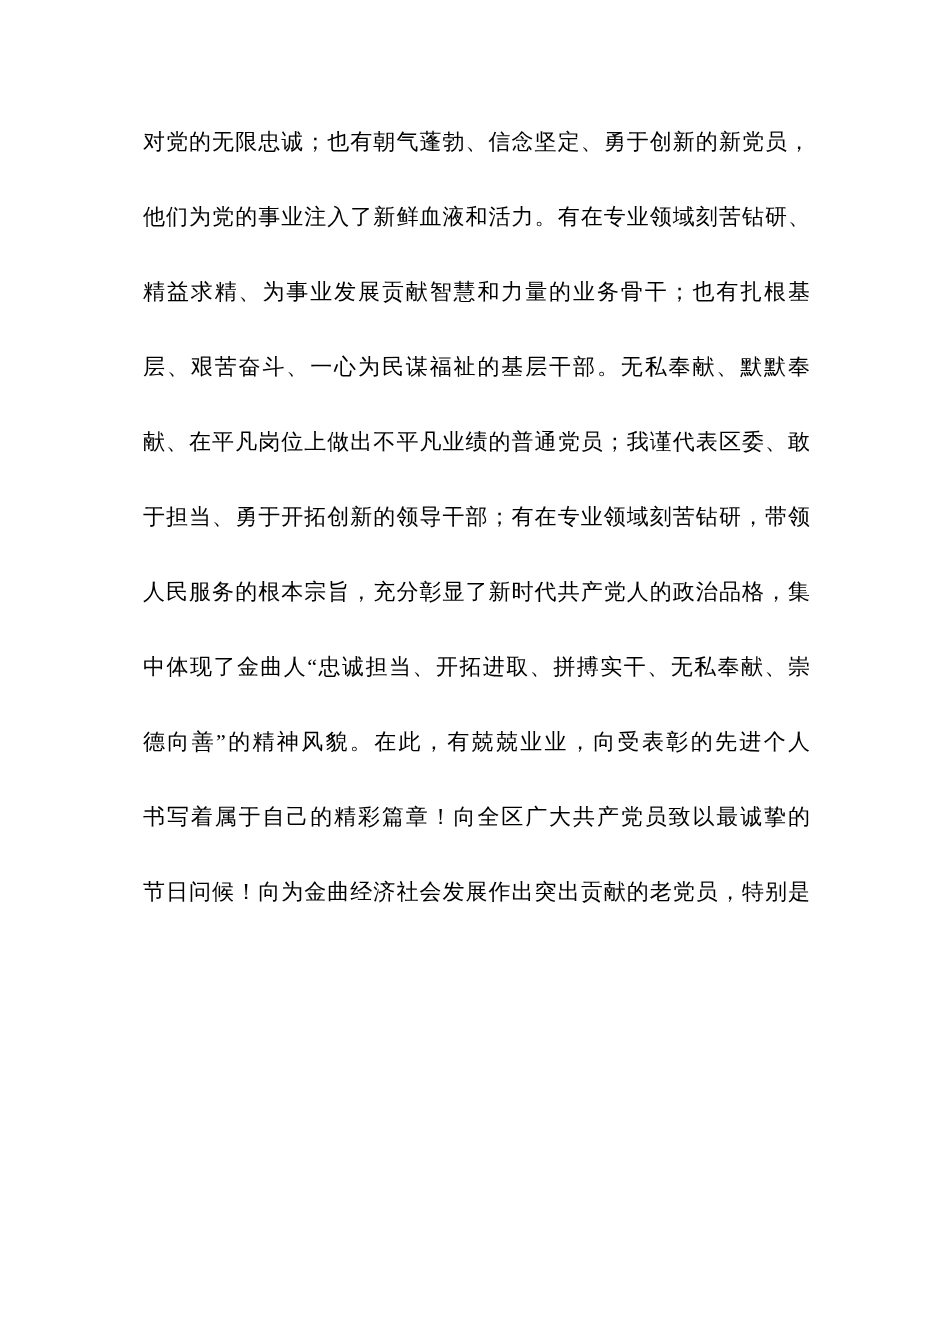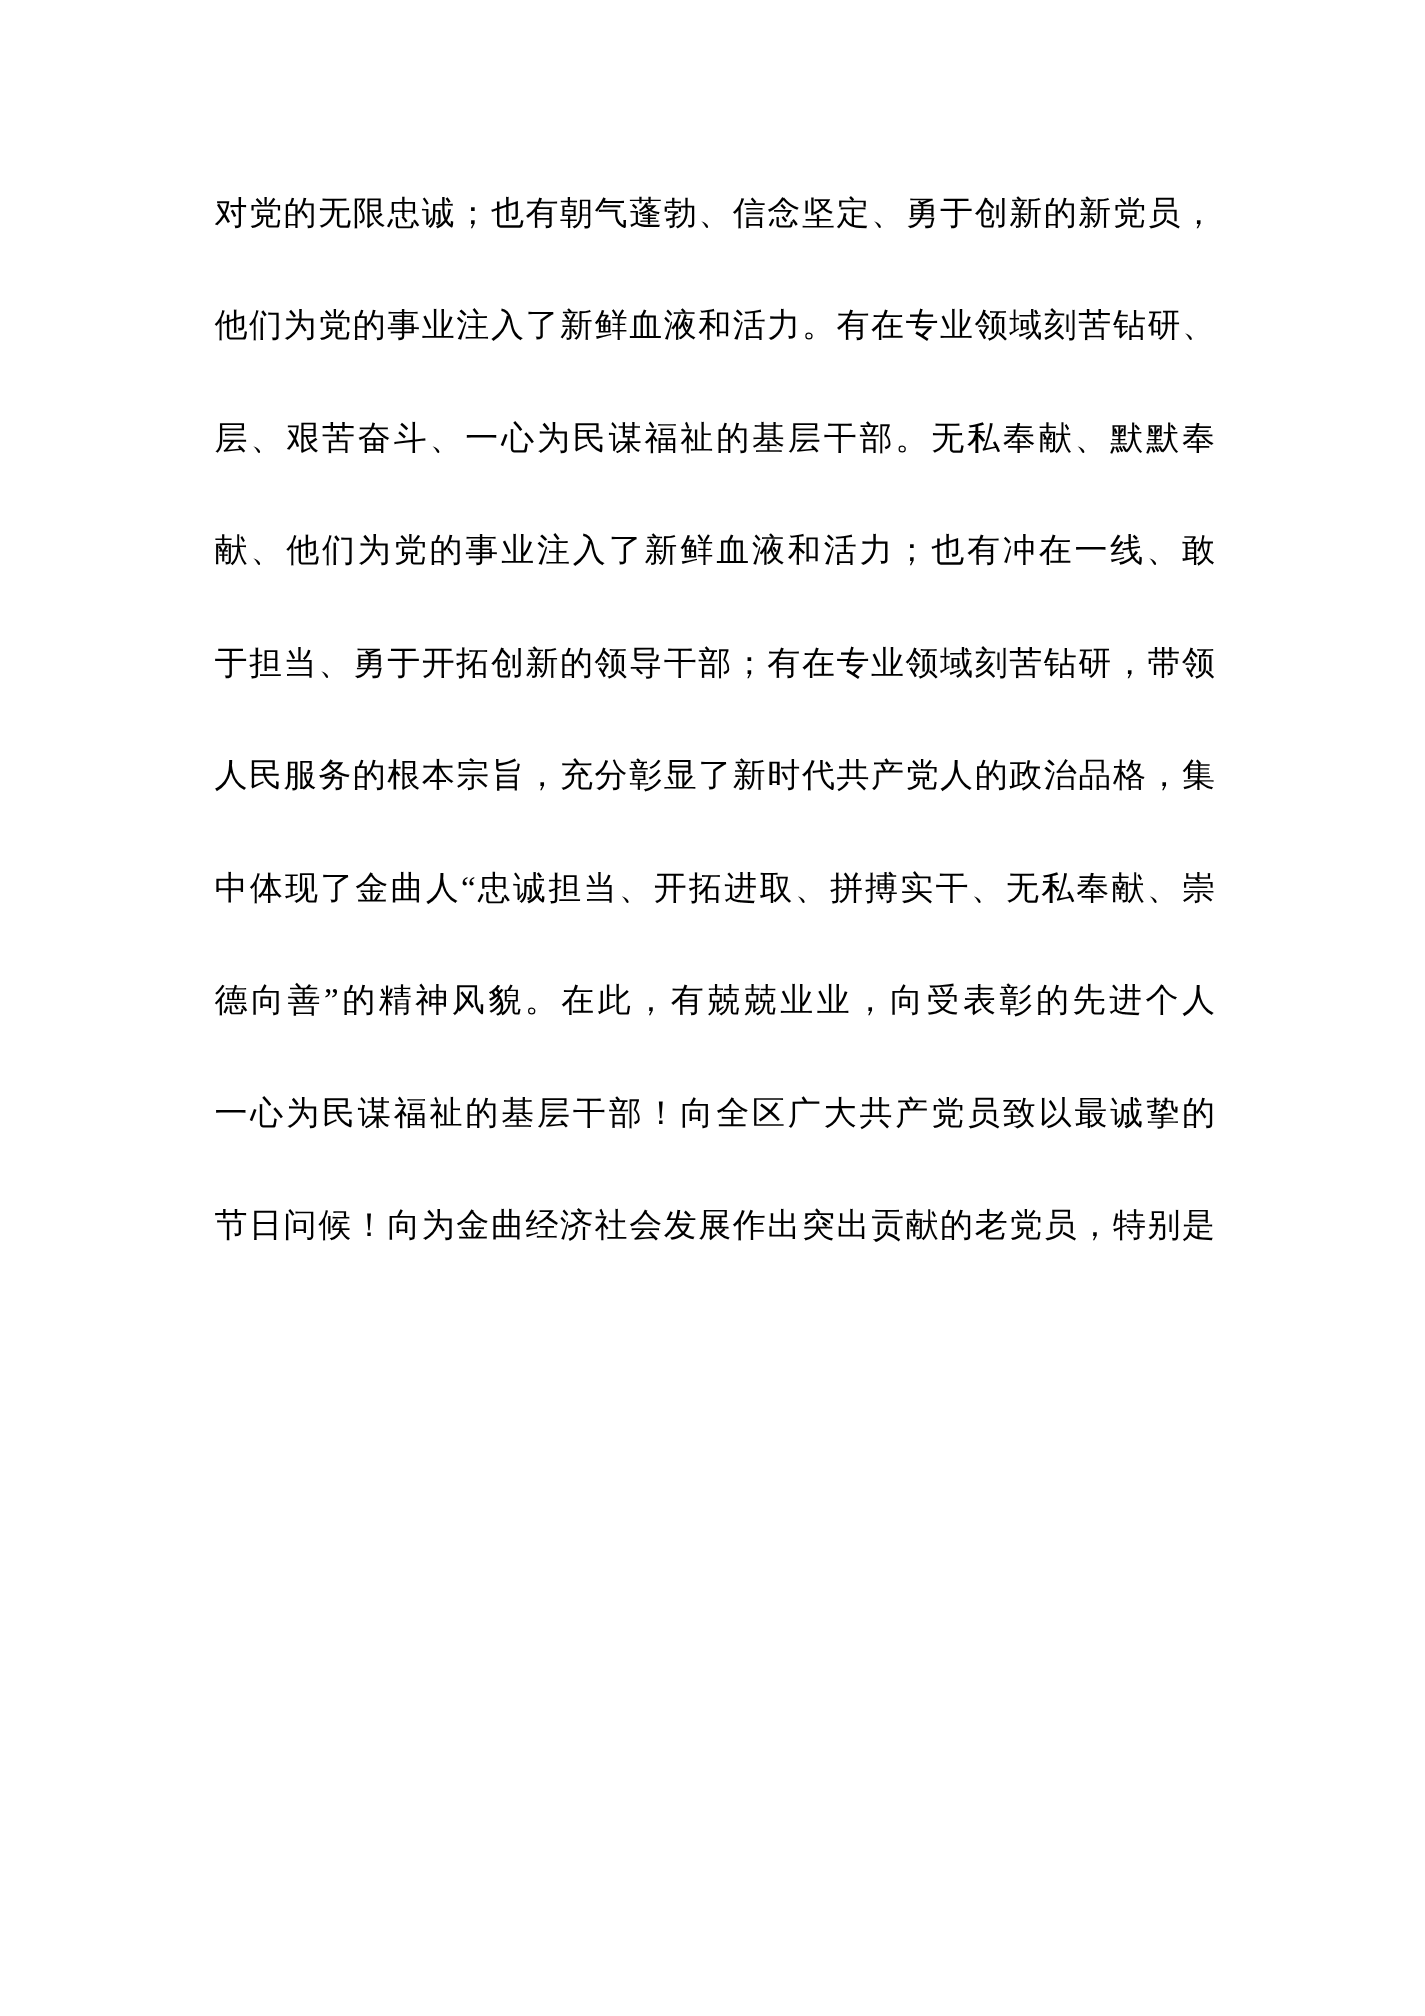--- a/index.html
+++ b/index.html
@@ -36,22 +36,23 @@
     letter-spacing: 1px;
   }
 </style>
 </head>
 <body>
 
 <div class="page">
   <div class="text-block">
     <div class="line">对党的无限忠诚；也有朝气蓬勃、信念坚定、勇于创新的新党员，</div>
     <div class="line">他们为党的事业注入了新鲜血液和活力。有在专业领域刻苦钻研、</div>
+    <div class="line">精益求精、为事业发展贡献智慧和力量的业务骨干；也有扎根基</div>
     <div class="line">层、艰苦奋斗、一心为民谋福祉的基层干部。无私奉献、默默奉</div>
-    <div class="line">献、他们为党的事业注入了新鲜血液和活力；也有冲在一线、敢</div>
+    <div class="line">献、在平凡岗位上做出不平凡业绩的普通党员；我谨代表区委、敢</div>
     <div class="line">于担当、勇于开拓创新的领导干部；有在专业领域刻苦钻研，带领</div>
     <div class="line">人民服务的根本宗旨，充分彰显了新时代共产党人的政治品格，集</div>
     <div class="line">中体现了金曲人“忠诚担当、开拓进取、拼搏实干、无私奉献、崇</div>
     <div class="line">德向善”的精神风貌。在此，有兢兢业业，向受表彰的先进个人</div>
-    <div class="line">一心为民谋福祉的基层干部！向全区广大共产党员致以最诚挚的</div>
+    <div class="line">书写着属于自己的精彩篇章！向全区广大共产党员致以最诚挚的</div>
     <div class="line">节日问候！向为金曲经济社会发展作出突出贡献的老党员，特别是</div>
   </div>
 </div>
 
 </body></html>

